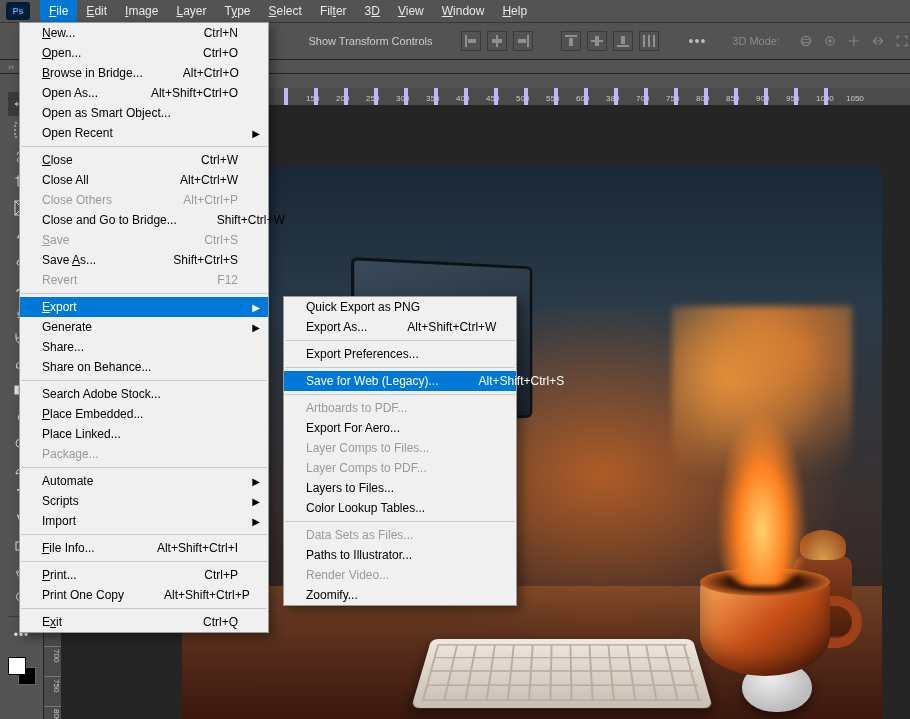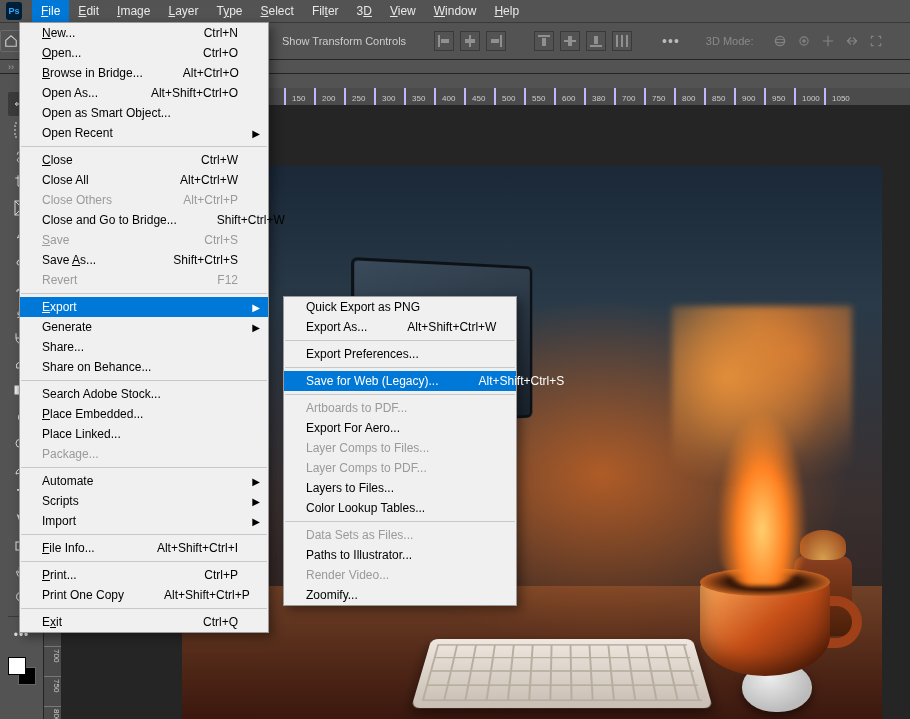--- a/index.html
+++ b/index.html
@@ -1,26 +1,26 @@
 <!DOCTYPE html>
 <html><head>
 <meta charset="utf-8">
 <style>
   * { box-sizing: border-box; margin: 0; padding: 0; font-family: "Segoe UI", Tahoma, sans-serif; }
   body { width: 910px; height: 719px; background: #535353; overflow: hidden; position: relative; color: #e8e8e8; font-size: 12px; }
   
   
   .menubar { height: 22px; background: #535353; display: flex; align-items: center; padding-left: 6px; }
-  .ps-logo { width: 16px; height: 18px; background: #001e36; border-radius: 3px; display: flex; align-items: center; justify-content: center; font-size: 9px; font-weight: bold; color: #31a8ff; margin-right: 10px; }
+  .ps-logo { width: 24px; height: 18px; background: #001e36; border-radius: 3px; display: flex; align-items: center; justify-content: center; font-size: 9px; font-weight: bold; color: #31a8ff; margin-right: 10px; }
   .menubar-item { padding: 16px 9px; cursor: default; color: #e8e8e8; }
   .menubar-item.active { background: #0078d7; color: #fff; }
   .menubar-item u { text-decoration: underline; }
   
   
-  .optionsbar { height: 38px; background: #535353; border-top: 1px solid #383838; border-bottom: 1px solid #242424; display: flex; align-items: center; color: #ccc; gap: 10px; }
+  .optionsbar { height: 38px; background: #535353; border-top: 1px solid #383838; border-bottom: 1px solid #242424; display: flex; align-items: center; padding-left: 8px; color: #ccc; gap: 10px; justify-content: flex-end; }
   .home-icon { width: 22px; height:22px; display:flex;align-items:center;justify-content:center; border:1px solid #6a6a6a; border-radius:2px;}
   .transform-label { margin-left: 250px; font-size: 11px; color:#ccc;}
   .align-group { display: flex; gap: 6px; margin-left: 18px; }
   .align-btn { width: 20px; height: 20px; border:1px solid #3a3a3a; background:#535353; display:flex;align-items:center;justify-content:center;}
   .align-btn svg { opacity:.7 }
   .ellipsis { margin-left: 20px; font-size:14px; color:#bbb; letter-spacing:1px;}
   .mode3d { margin-left: 16px; color:#8a8a8a; font-size: 11px;}
   .icons3d { display:flex; gap:8px; margin-left:8px;}
   .icons3d span { width:16px; height:16px; display:flex;align-items:center;justify-content:center; opacity:.55;}
   
@@ -33,21 +33,21 @@
   .tool { width: 28px; height: 24px; display:flex; align-items:center; justify-content:center; position:relative; color:#ddd; }
   .tool.selected { background:#3a3a3a; border-radius:2px;}
   .tool .tri { position:absolute; right:1px; bottom:1px; width:0;height:0;border-left:3px solid transparent;border-bottom:3px solid #aaa;}
   .tool-divider { width:28px; height:1px; background:#3a3a3a; margin:4px 0;}
   .swatch-group { margin-top:6px; position:relative; width:32px; height:32px;}
   .swatch-fg { position:absolute; left:2px; top:2px; width:18px; height:18px; background:#fff; border:1px solid #000;}
   .swatch-bg { position:absolute; right:2px; bottom:2px; width:18px; height:18px; background:#000; border:1px solid #666;}
   
   .ruler-h { position:absolute; left:44px; top:88px; right:0; height:18px; background:#4b4b4b; border-bottom:1px solid #242424; display:flex; overflow:hidden;}
   .ruler-v { position:absolute; left:44px; top:106px; width:18px; bottom:0; background:#4b4b4b; border-right:1px solid #242424; display:flex; flex-direction:column; overflow:hidden;}
-  .ruler-h .tick { width:30px; border-left:2px solid #c4b5fd; font-size:8px; color:#ccc; padding-left:6px; padding-top:6px; flex-shrink:0;}
+  .ruler-h .tick { width:30px; border-left:4px solid #c4b5fd; font-size:8px; color:#ccc; padding-left:18px; padding-top:6px; flex-shrink:0;}
   .ruler-v .tick { height:30px; border-top:1px solid #777; font-size:8px; color:#ccc; writing-mode:vertical-rl; padding-top:2px; padding-left:4px; flex-shrink:0;}
   
   
   .canvas-image { position:absolute; left:62px; top:106px; right:0; bottom:0; overflow:hidden; background:#252525;}
   .painting { position:absolute; left:120px; top:60px; width:700px; height:560px; 
     background: radial-gradient(ellipse 350px 250px at 60% 55%, rgba(255,120,30,0.6), rgba(40,30,50,0) 70%),
                 linear-gradient(180deg, #1a2838 0%, #2a3a48 25%, #3a3030 60%, #2a1a18 100%);
     border-radius:2px;
   }
   .cup { position:absolute; left:500px; top:390px; width:180px; height:130px; }

